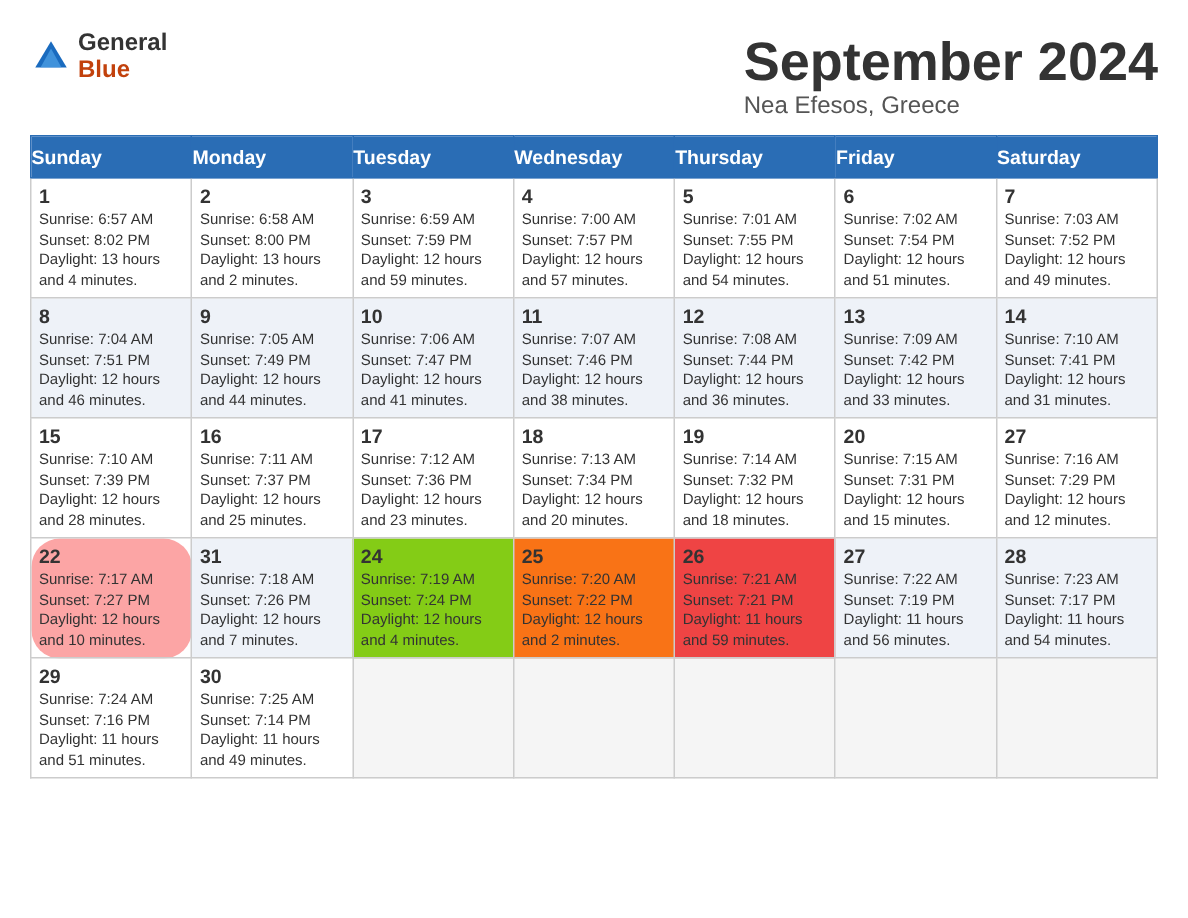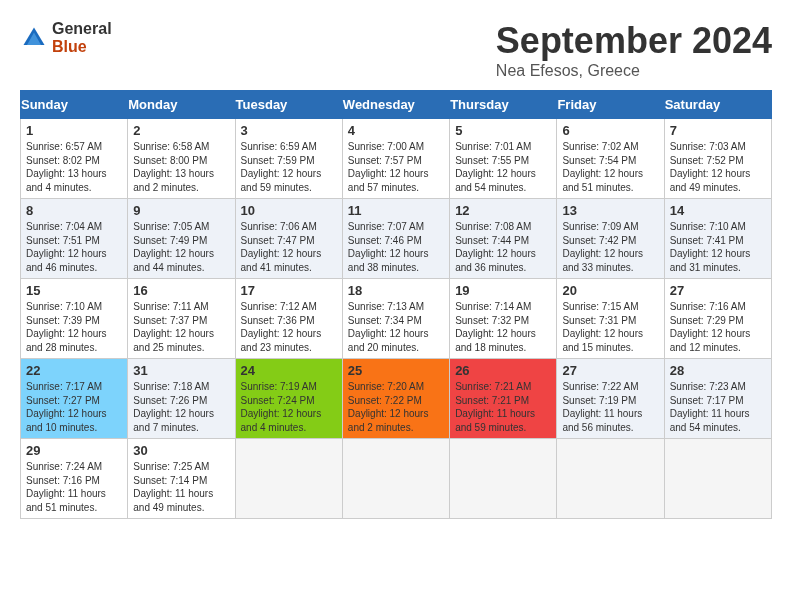--- a/index.html
+++ b/index.html
@@ -197,21 +197,21 @@
         <td style="background: rgb(255, 255, 255);">
           <span class="day-num">20</span>
           <div class="cell-text">Sunrise: 7:15 AM<br>Sunset: 7:31 PM<br>Daylight: 12 hours and 15 minutes.</div>
         </td>
         <td style="background: rgb(255, 255, 255);">
           <span class="day-num">27</span>
           <div class="cell-text">Sunrise: 7:16 AM<br>Sunset: 7:29 PM<br>Daylight: 12 hours and 12 minutes.</div>
         </td>
       </tr>
       <tr>
-        <td style="background: #7dd3fc;">
+        <td style="background: #fca5a5; border-radius: 19px;">
           <span class="day-num">22</span>
           <div class="cell-text">Sunrise: 7:17 AM<br>Sunset: 7:27 PM<br>Daylight: 12 hours and 10 minutes.</div>
         </td>
         <td style="background: rgb(238, 242, 248);">
           <span class="day-num">31</span>
           <div class="cell-text">Sunrise: 7:18 AM<br>Sunset: 7:26 PM<br>Daylight: 12 hours and 7 minutes.</div>
         </td>
         <td style="background: #84cc16;">
           <span class="day-num">24</span>
           <div class="cell-text">Sunrise: 7:19 AM<br>Sunset: 7:24 PM<br>Daylight: 12 hours and 4 minutes.</div>

